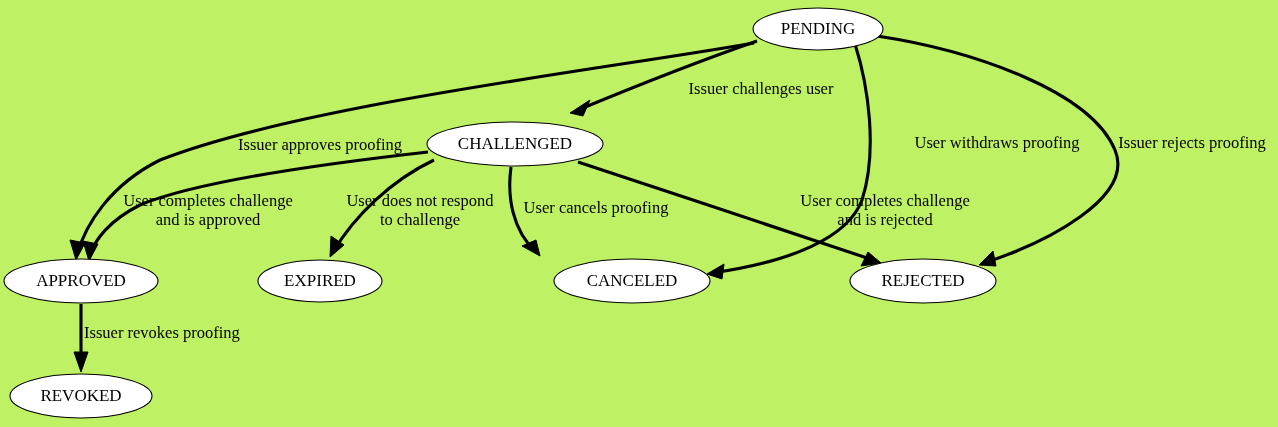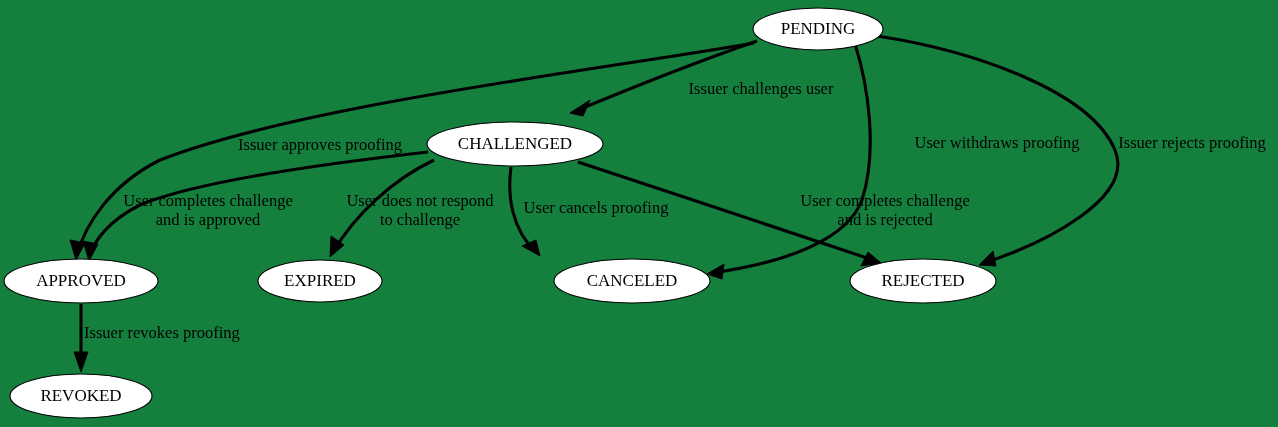--- a/index.html
+++ b/index.html
@@ -8,21 +8,21 @@
     padding: 0;
     background: #ffffff;
   }
   body {
     font-family: "Liberation Serif", "DejaVu Serif", serif;
   }
   #diagram-root {
     position: relative;
     width: 1278px;
     height: 427px;
-    background: #15803d;
+    background: #bef264;
     overflow: hidden;
   }
   svg#graph {
     display: block;
     width: 1278px;
     height: 427px;
   }
   .node-ellipse {
     fill: #ffffff;
     stroke: #000000;

